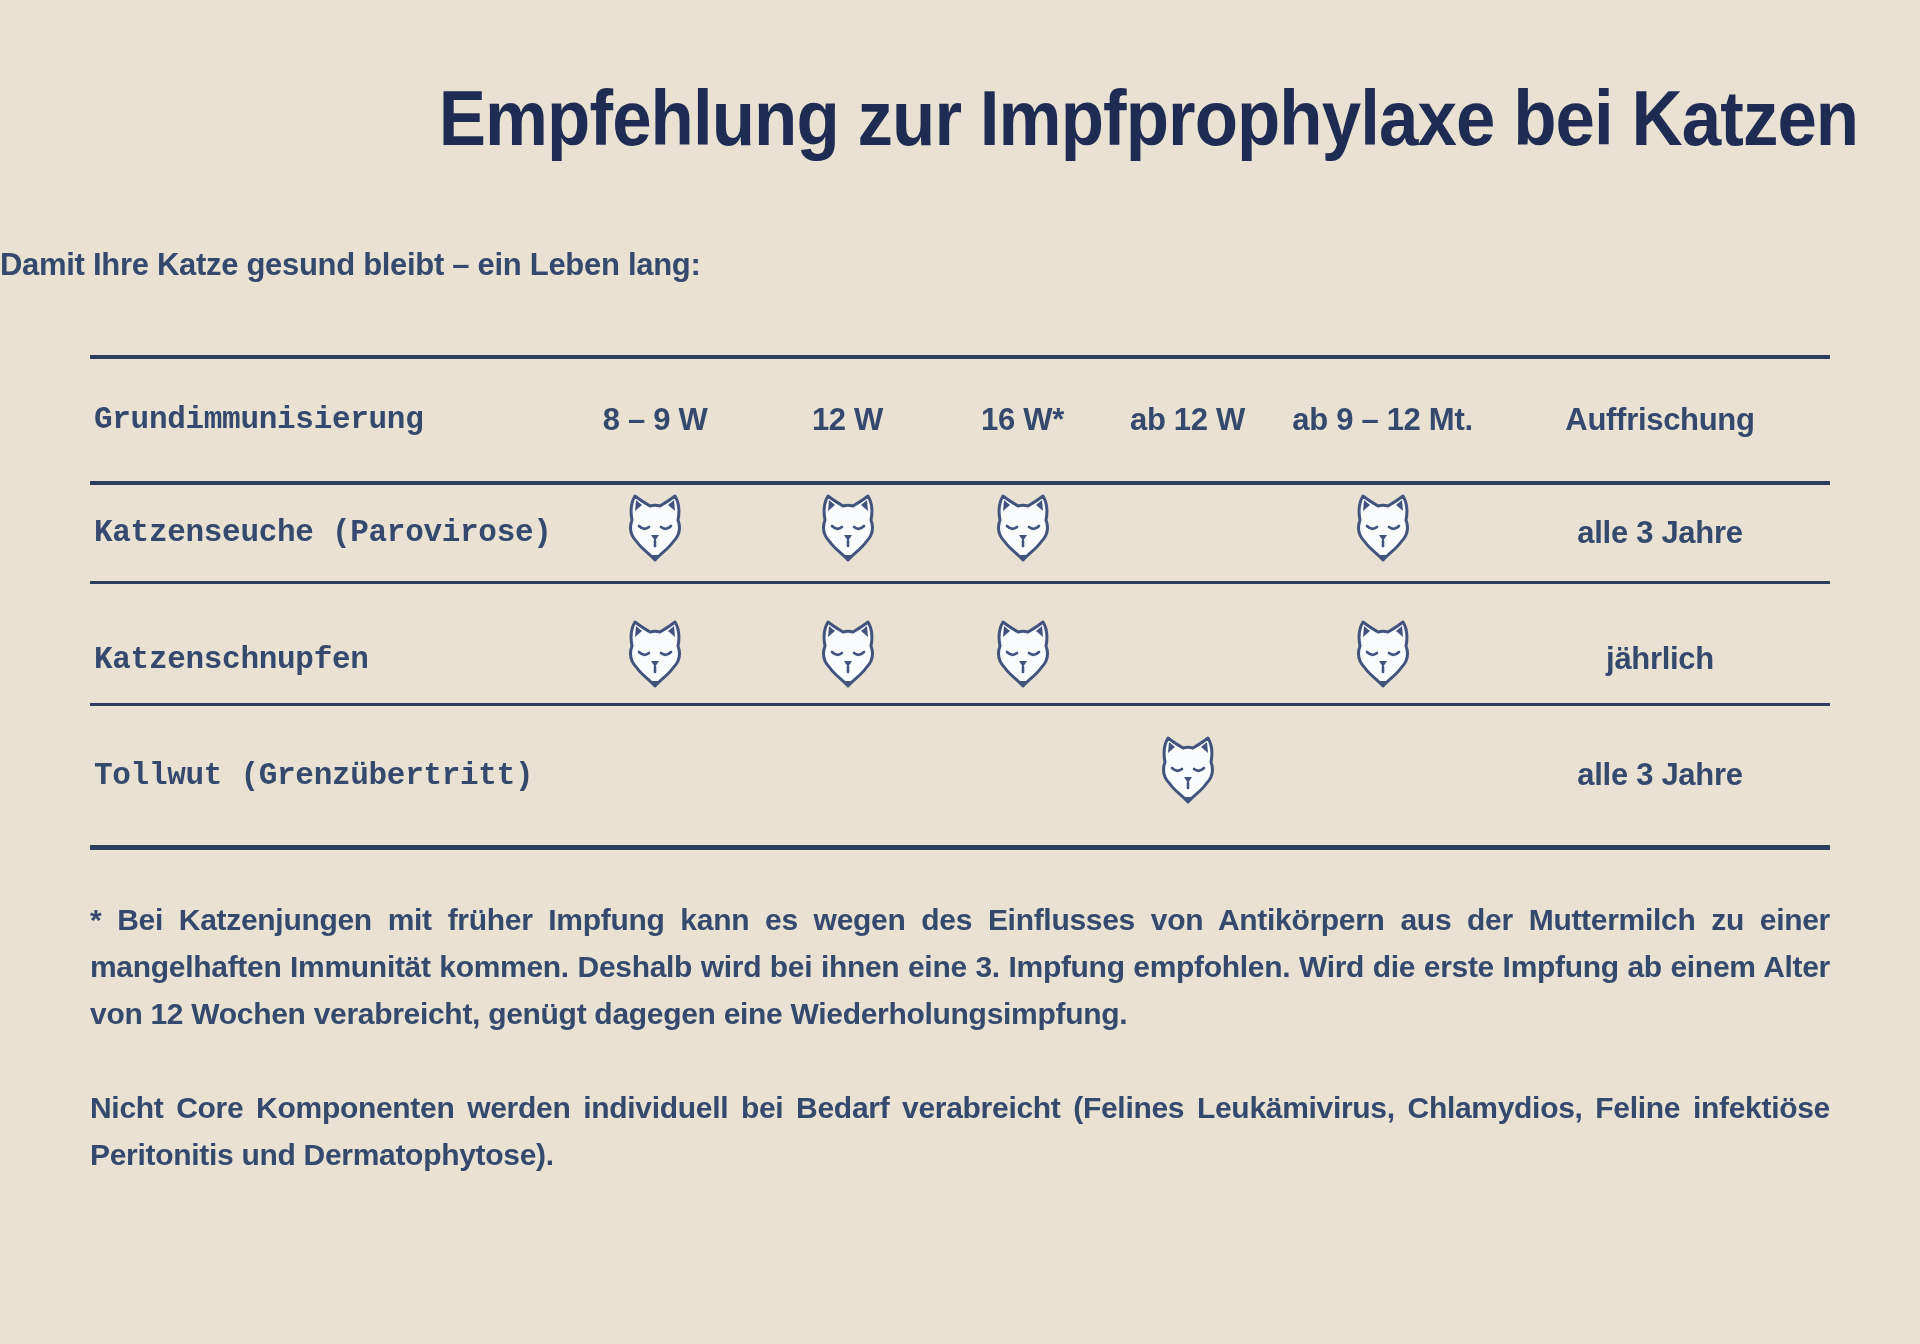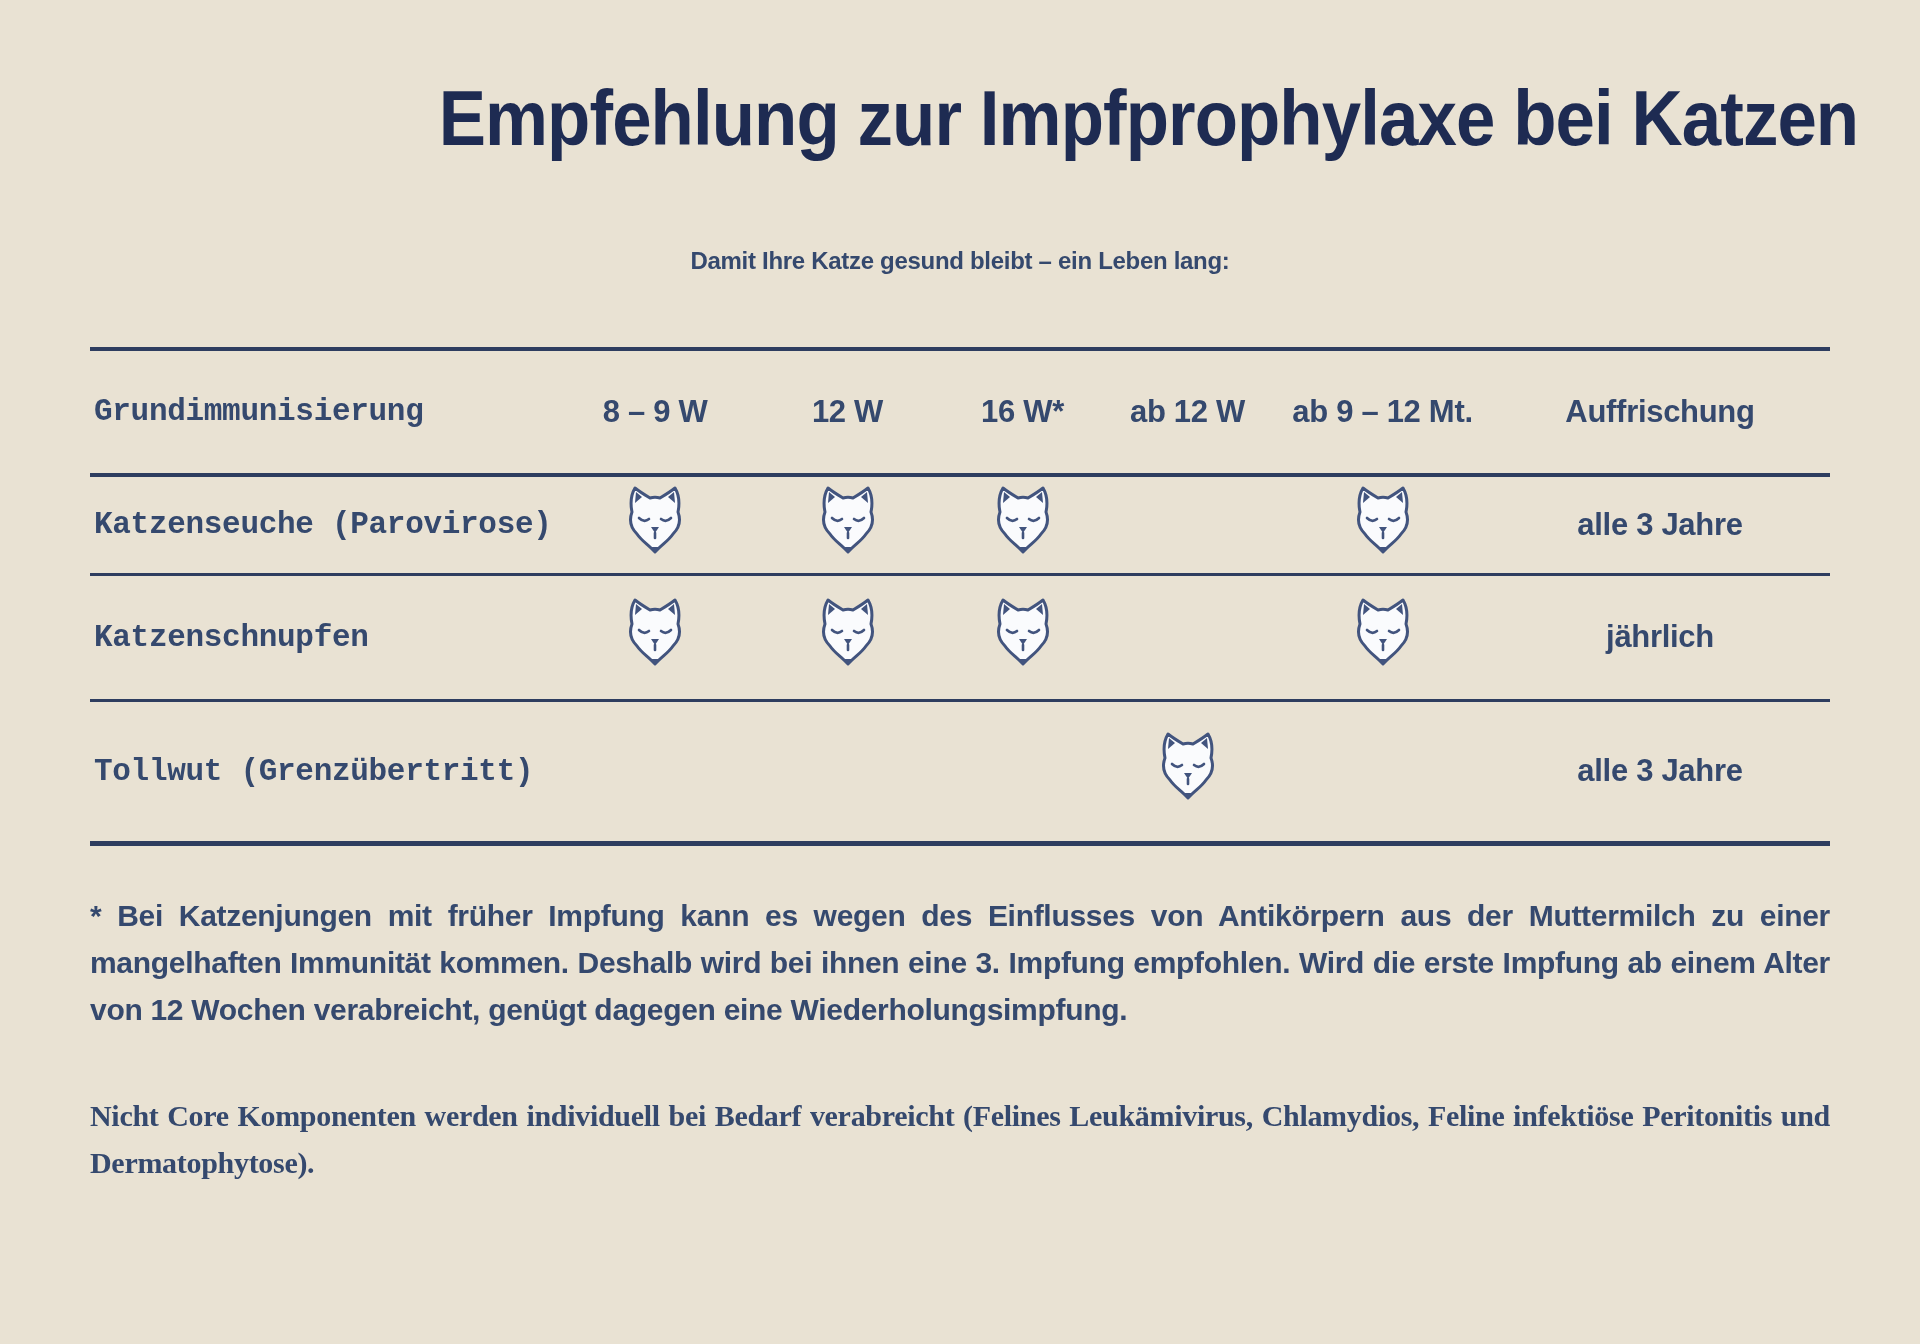--- a/index.html
+++ b/index.html
@@ -26,39 +26,39 @@
     font-size:77px;
     font-weight:600;
     color:var(--title-text);
     line-height:1.05;
     letter-spacing:-1px;
   }
   .title > span{display:inline-block;transform:scaleX(0.92);}
 
   .subtitle{
     margin-top:88px;
-    text-align:center;
-    font-size:24px;
+    text-align:left;
+    font-size:31px;
     font-weight:600;
     color:var(--body-text);
     letter-spacing:-0.3px;
   }
 
   .vax-table{
     margin:72px 90px 0 90px;
     border-top:4px solid var(--rule);
   }
   .trow{
     display:grid;
     grid-template-columns:470px 190px 195px 155px 175px 215px 1fr;
     align-items:center;
   }
   .trow.header{height:126px;border-bottom:4px solid var(--rule);}
   .trow.r1{height:99px;border-bottom:3px solid var(--rule);}
-  .trow.r2{height:126px;border-bottom:3px solid var(--rule);}
+  .trow.r2{height:90px;border-bottom:3px solid var(--rule);margin-top:32px;}
   .trow.r3{height:144px;border-bottom:5px solid var(--rule);}
 
   .cell{
     font-size:31px;
     font-weight:600;
     color:var(--body-text);
     text-align:center;
     letter-spacing:-0.3px;
   }
   .cell.label{text-align:left;padding-left:4px;font-family:Liberation Mono, monospace;}
@@ -68,21 +68,21 @@
 
   .notes{
     margin:46px 90px 0 90px;
     font-size:30px;
     font-weight:600;
     line-height:47px;
     color:var(--body-text);
     letter-spacing:-0.3px;
     text-align:justify;
   }
-  .notes p + p{margin-top:59px;font-family:Liberation Serif, serif;}
+  .notes p + p{margin-top:47px;}
 </style>
 </head>
 <body>
 
 <svg width="0" height="0" style="position:absolute" aria-hidden="true">
   <symbol id="cat-face" viewBox="0 0 64 70">
     <path d="M9,26 C7,16 9,7 12,2 C17,6 22,9 27,12 C30,11 34,11 37,12 C42,9 47,6 52,2 C55,7 57,16 55,26 C58,34 56,42 50,48 C46,54 40,58 36,62 L32,66 L28,62 C24,58 18,54 14,48 C8,42 6,34 9,26 Z" fill="var(--icon-fill)" stroke="var(--icon-outline)" stroke-width="3" stroke-linejoin="round"></path>
     <path d="M13,6 L19,11 L12,17 Z" fill="var(--icon-outline)"></path>
     <path d="M51,6 L45,11 L52,17 Z" fill="var(--icon-outline)"></path>
     <path d="M16,32 Q21,37 26,33" fill="none" stroke="var(--icon-outline)" stroke-width="2.6" stroke-linecap="round"></path>

